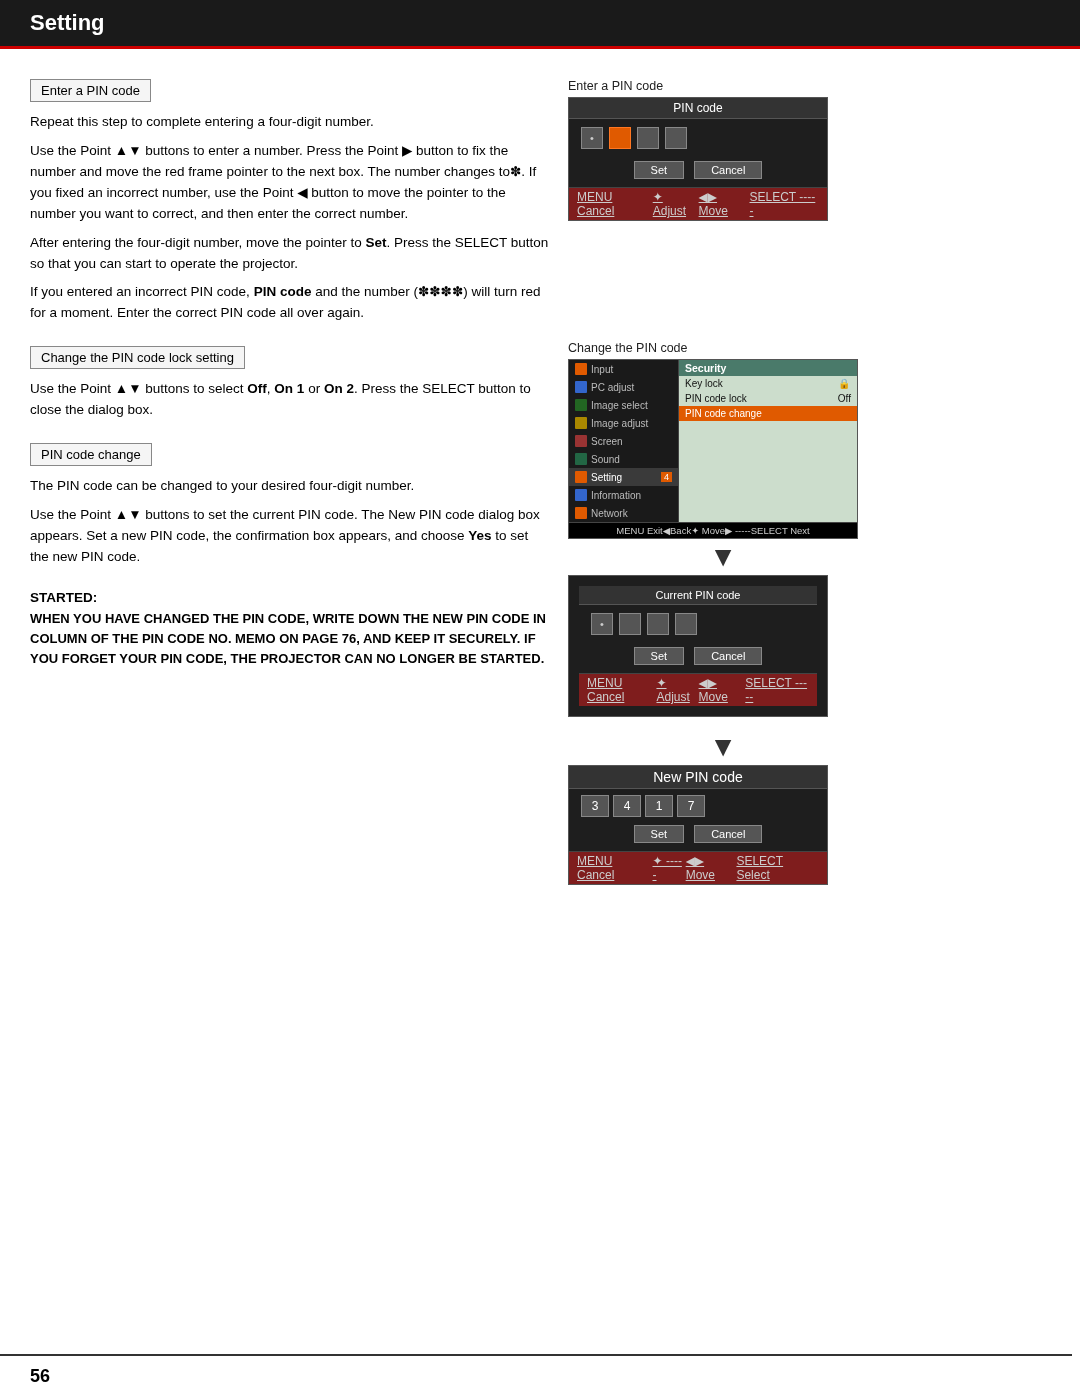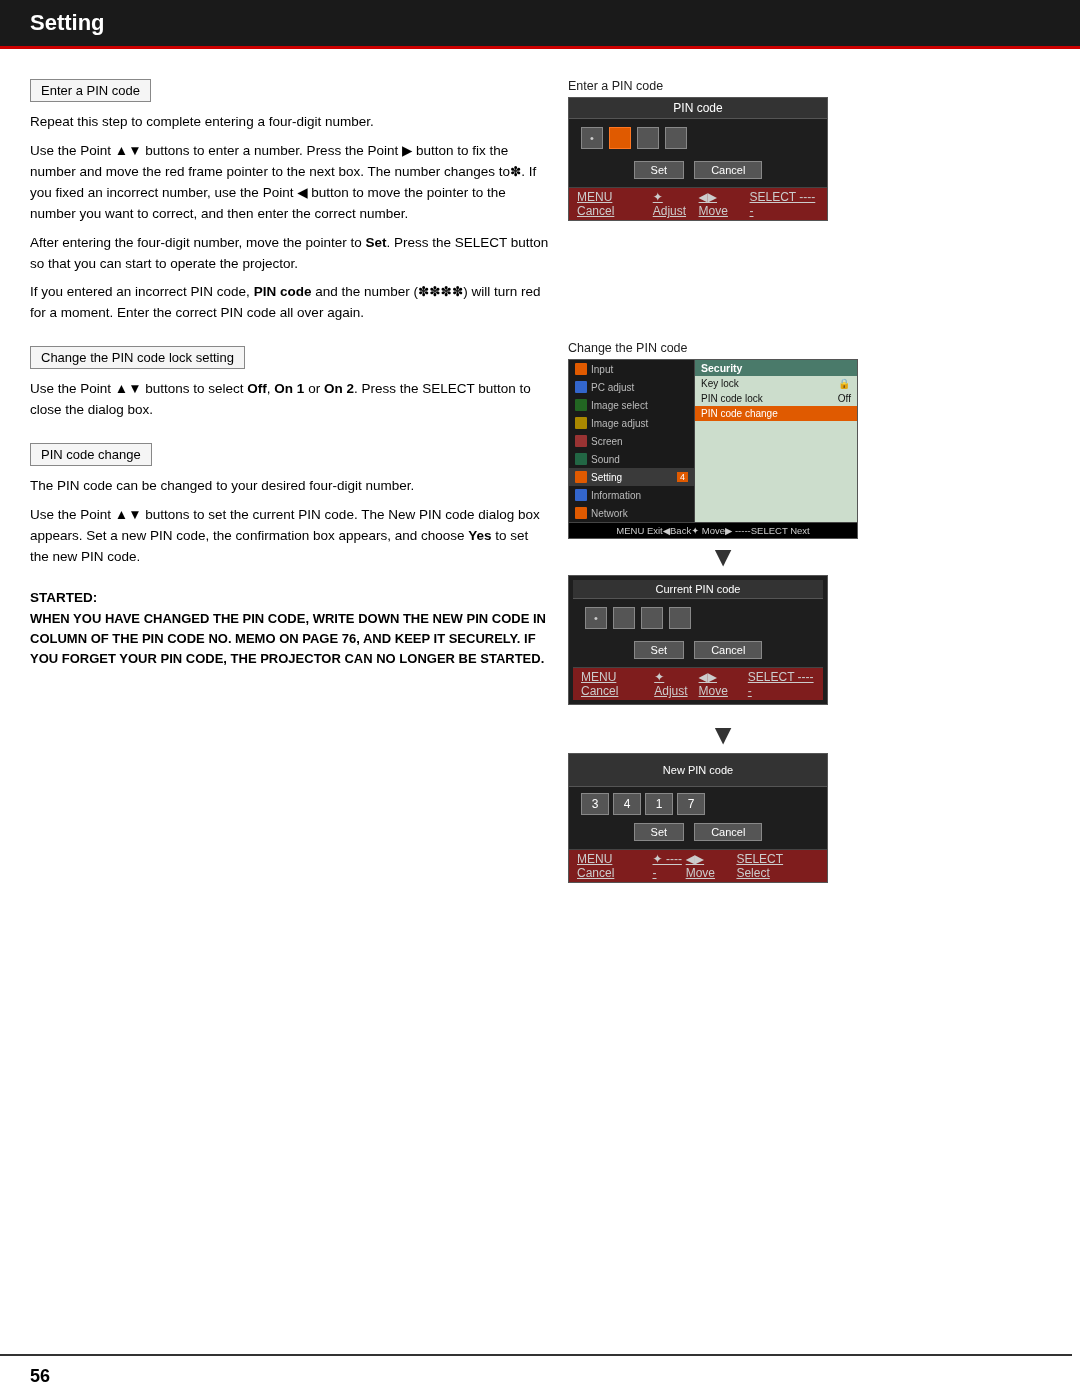--- a/index.html
+++ b/index.html
@@ -147,21 +147,21 @@
       background: #2a2a2a;
       width: 290px;
       font-size: 10.5px;
       color: #ddd;
       border: 1px solid #555;
     }
     .security-menu-row {
       display: flex;
     }
     .sec-left {
-      width: 126px;
+      width: 110px;
       background: #1a1a1a;
       border-right: 1px solid #444;
     }
     .sec-left-item {
       display: flex;
       align-items: center;
       gap: 4px;
       padding: 3px 6px;
       font-size: 10px;
       color: #bbb;
@@ -224,21 +224,21 @@
       color: #333;
       margin: 4px 0;
       line-height: 1;
     }
 
     
     .current-pin-dialog {
       background: #1e1e1e;
       border: 1px solid #555;
       width: 260px;
-      padding: 4px;
+      padding: 10px;
       margin-bottom: 6px;
     }
     .current-pin-title {
       background: #333;
       color: #fff;
       text-align: center;
       font-size: 11px;
       padding: 3px 0;
       border-bottom: 1px solid #555;
     }
@@ -247,22 +247,22 @@
     .new-pin-dialog {
       background: #1e1e1e;
       border: 1px solid #555;
       width: 260px;
       padding: 0;
     }
     .new-pin-title {
       background: #333;
       color: #fff;
       text-align: center;
-      font-size: 11px;
-      padding: 10px 0;
+      font-size: 14px;
+      padding: 3px 0;
       border-bottom: 1px solid #555;
     }
     .new-pin-digits {
       display: flex;
       gap: 4px;
       padding: 6px 12px 4px;
       align-items: center;
     }
     .new-pin-digit {
       width: 28px;

